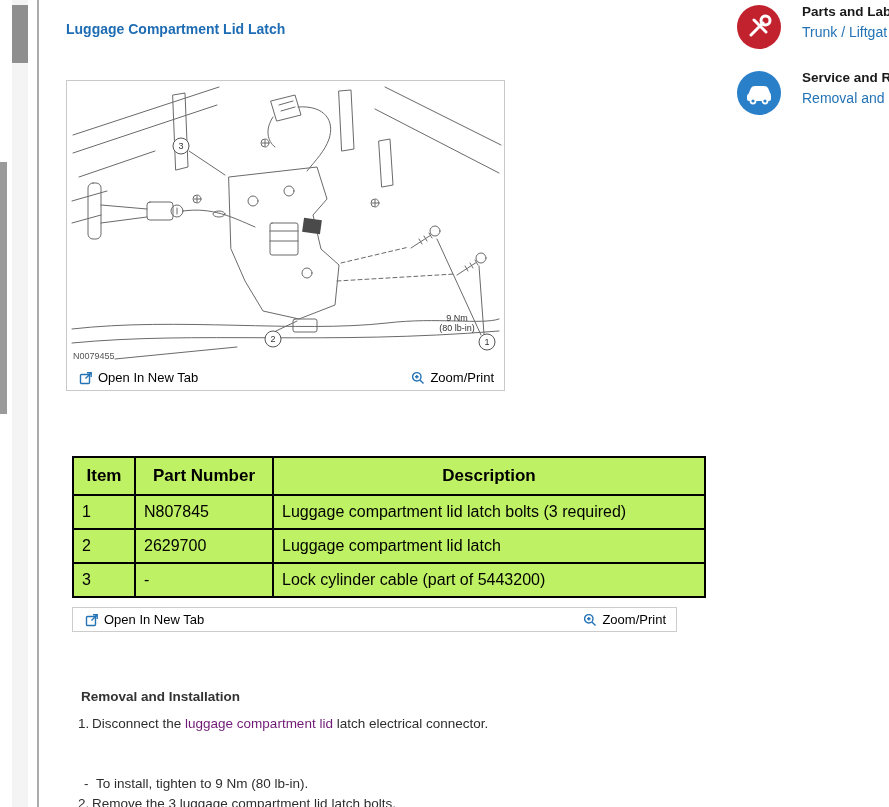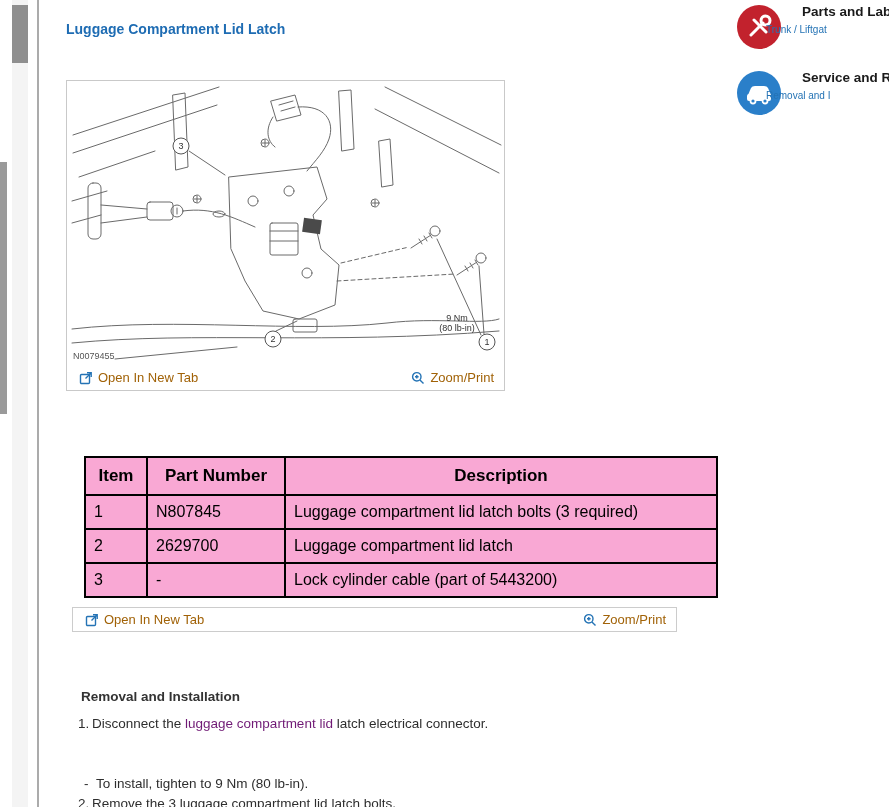--- a/index.html
+++ b/index.html
@@ -21,28 +21,28 @@
   
   .figure-frame{
     position:absolute;left:66px;top:80px;width:439px;height:311px;
     border:1px solid #c9c9c9;box-sizing:border-box;background:#fff;
     display:flex;flex-direction:column;
   }
   .figure-canvas{flex:1;position:relative;overflow:hidden;}
   .figure-links{display:flex;justify-content:space-between;align-items:center;padding:2px 10px 5px 12px;}
 
   .ui-link{
-    color:#a16207;font-size:13px;text-decoration:none;
+    color:#000000;font-size:13px;text-decoration:none;
     display:inline-flex;align-items:center;gap:5px;cursor:pointer;white-space:nowrap;
   }
   .ui-link svg{flex:0 0 auto;}
 
   
   .parts-table{
-    position:absolute;left:84px;top:456px;border-collapse:collapse;background:#f9a8d4;
+    position:absolute;left:72px;top:456px;border-collapse:collapse;background:#bef264;
     font-family:"Liberation Sans", sans-serif;color:#000;
   }
   .parts-table th,.parts-table td{border:2px solid #000;}
   .parts-table th{font-size:17px;font-weight:bold;text-align:center;padding:8px 6px;}
   .parts-table td{font-size:16px;text-align:left;padding:7px 8px;vertical-align:middle;}
   .col-item{width:48px;}
   .col-part{width:124px;}
   .col-desc{width:418px;}
 
   .table-links{
@@ -63,21 +63,21 @@
   .substep-bullet{display:inline-block;min-width:12px;}
   .inline-link{color:#701a75;text-decoration:none;cursor:pointer;}
 
   
   .side-icon{position:absolute;width:44px;height:44px;cursor:pointer;}
   .side-icon-1{left:737px;top:5px;}
   .side-icon-2{left:737px;top:71px;}
   .side-title{position:absolute;left:802px;font-size:13.5px;font-weight:bold;color:#1a1a1a;white-space:nowrap;}
   .side-title-1{top:4px;}
   .side-title-2{top:70px;}
-  .side-link{position:absolute;left:766px;font-size:10px;color:#2473b5;text-decoration:none;white-space:nowrap;cursor:pointer;}
+  .side-link{position:absolute;left:802px;font-size:14px;color:#2473b5;text-decoration:none;white-space:nowrap;cursor:pointer;}
   .side-link-1{top:24px;}
   .side-link-2{top:90px;}
 </style>
 </head>
 <body>
 
 <div class="scroll-track"></div>
 <div class="scroll-thumb"></div>
 <div class="edge-strip"></div>
 <div class="divider"></div>

